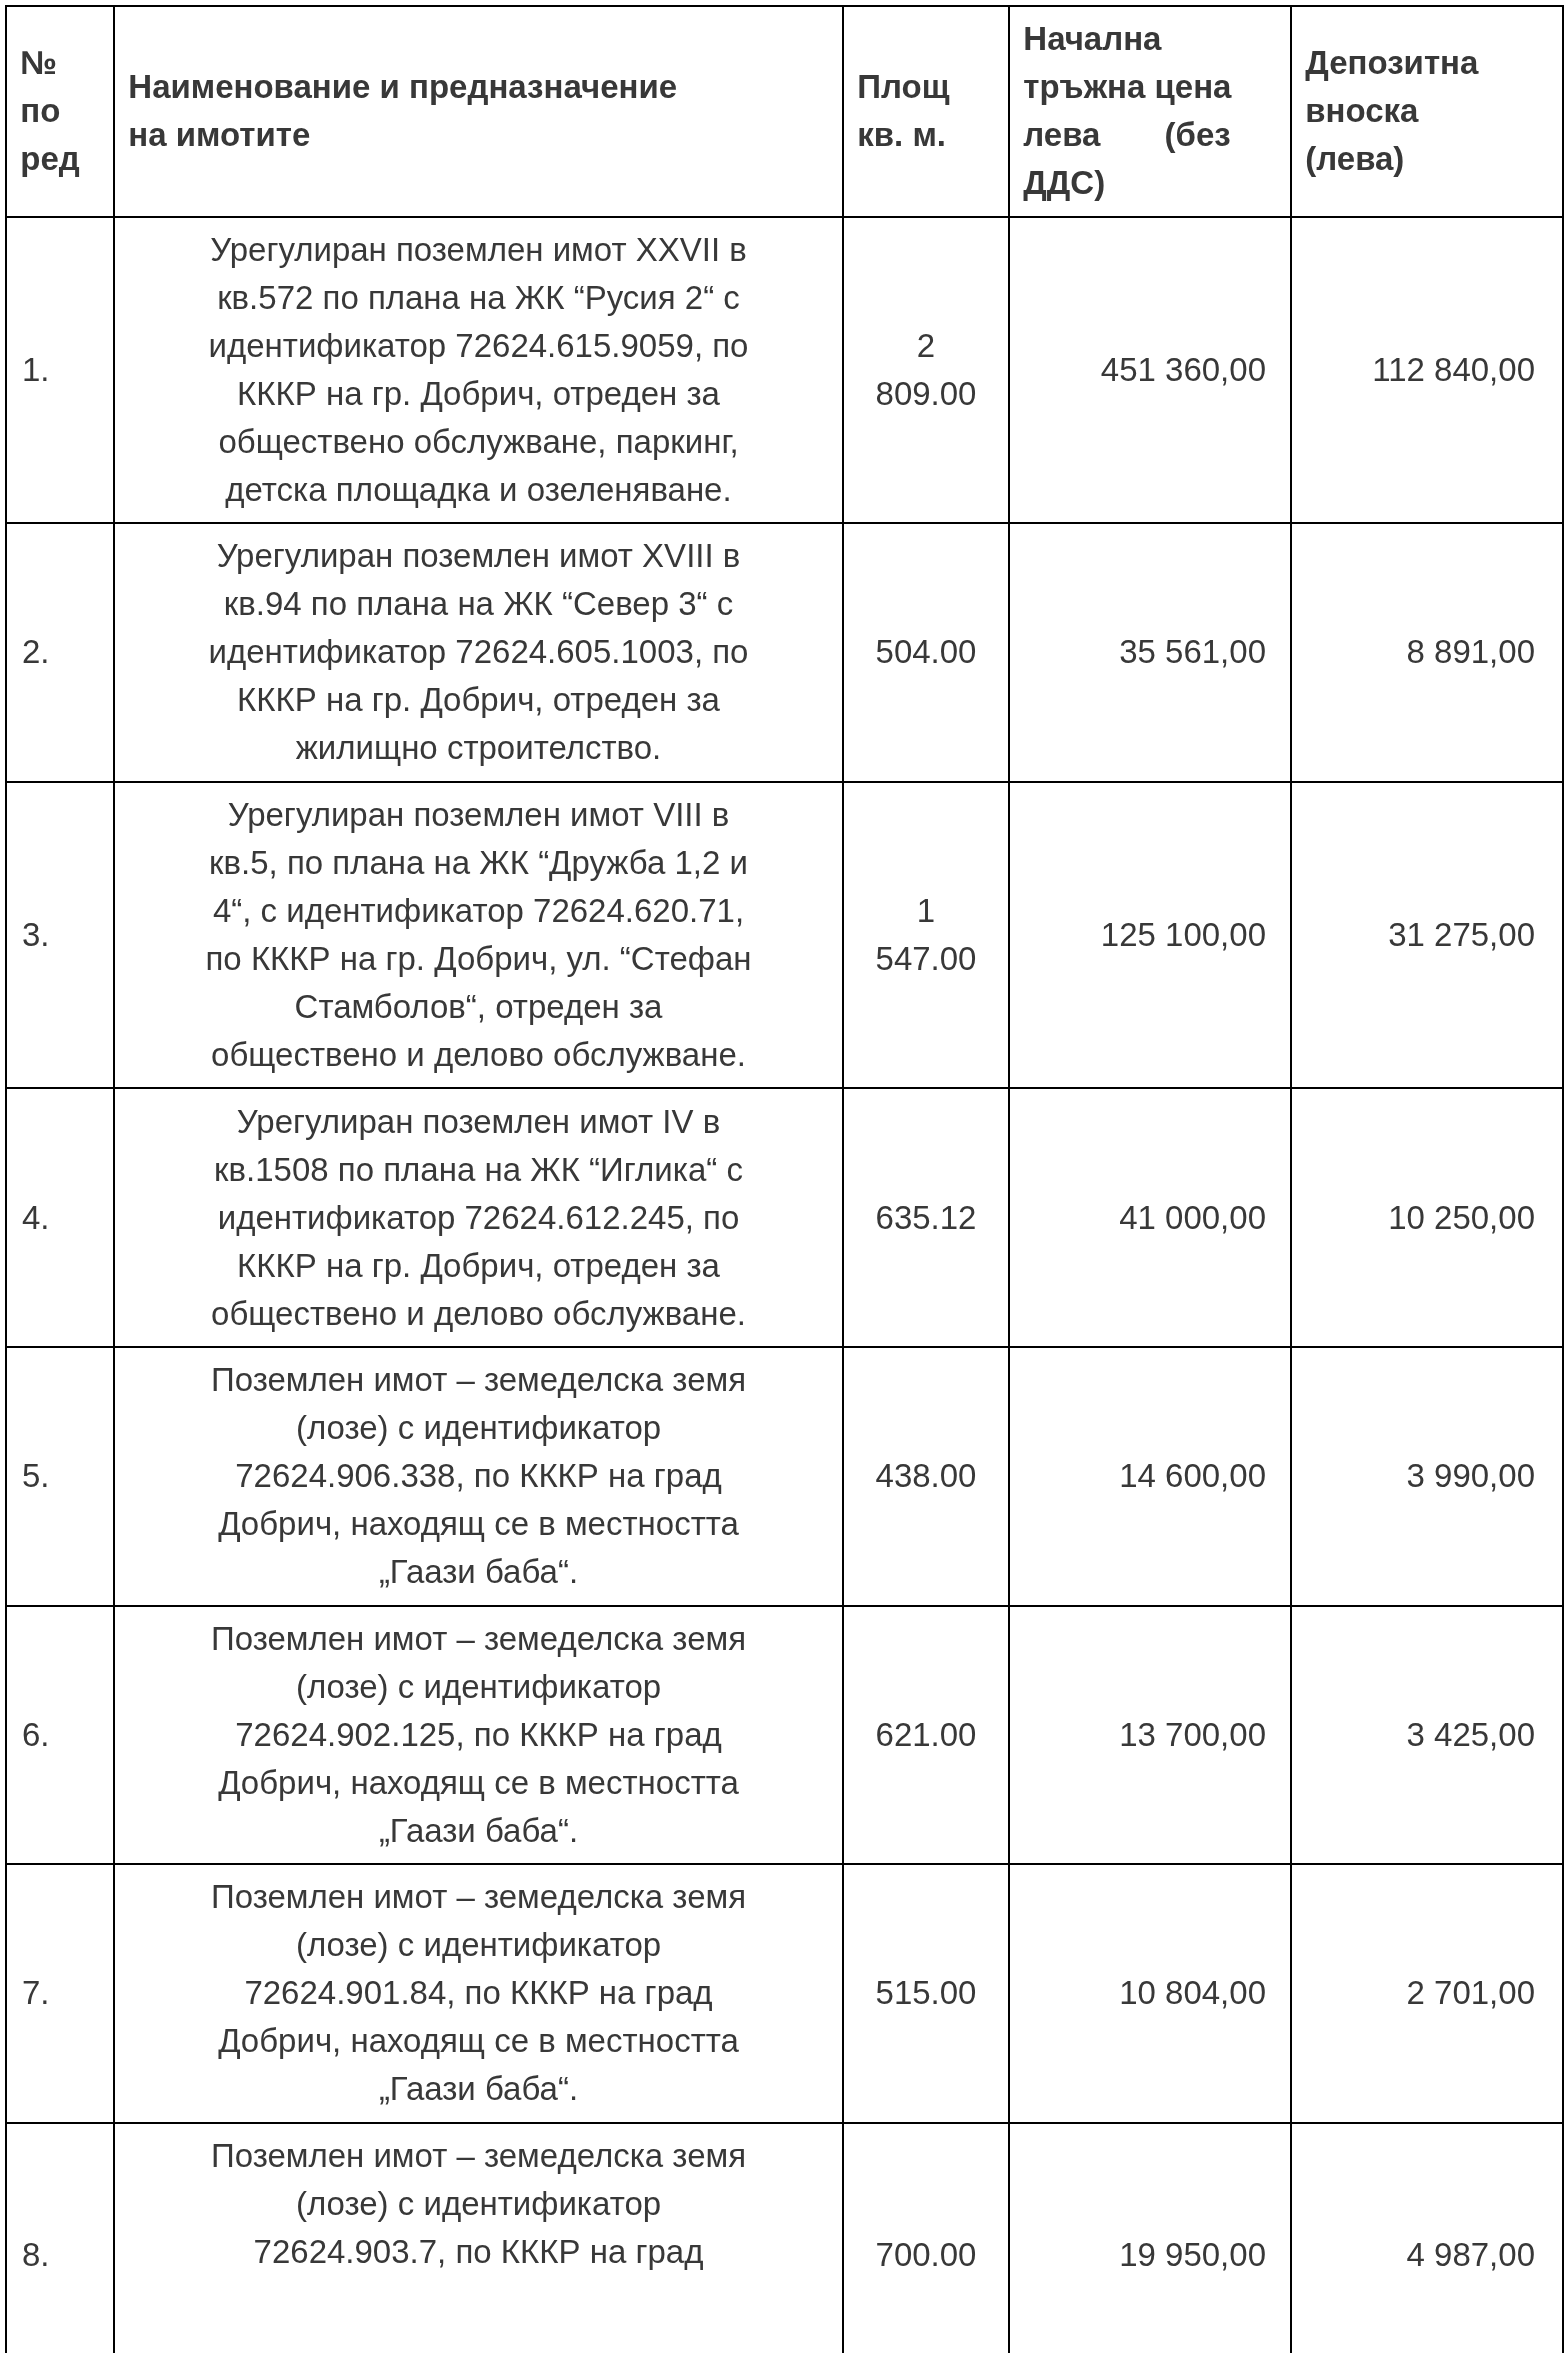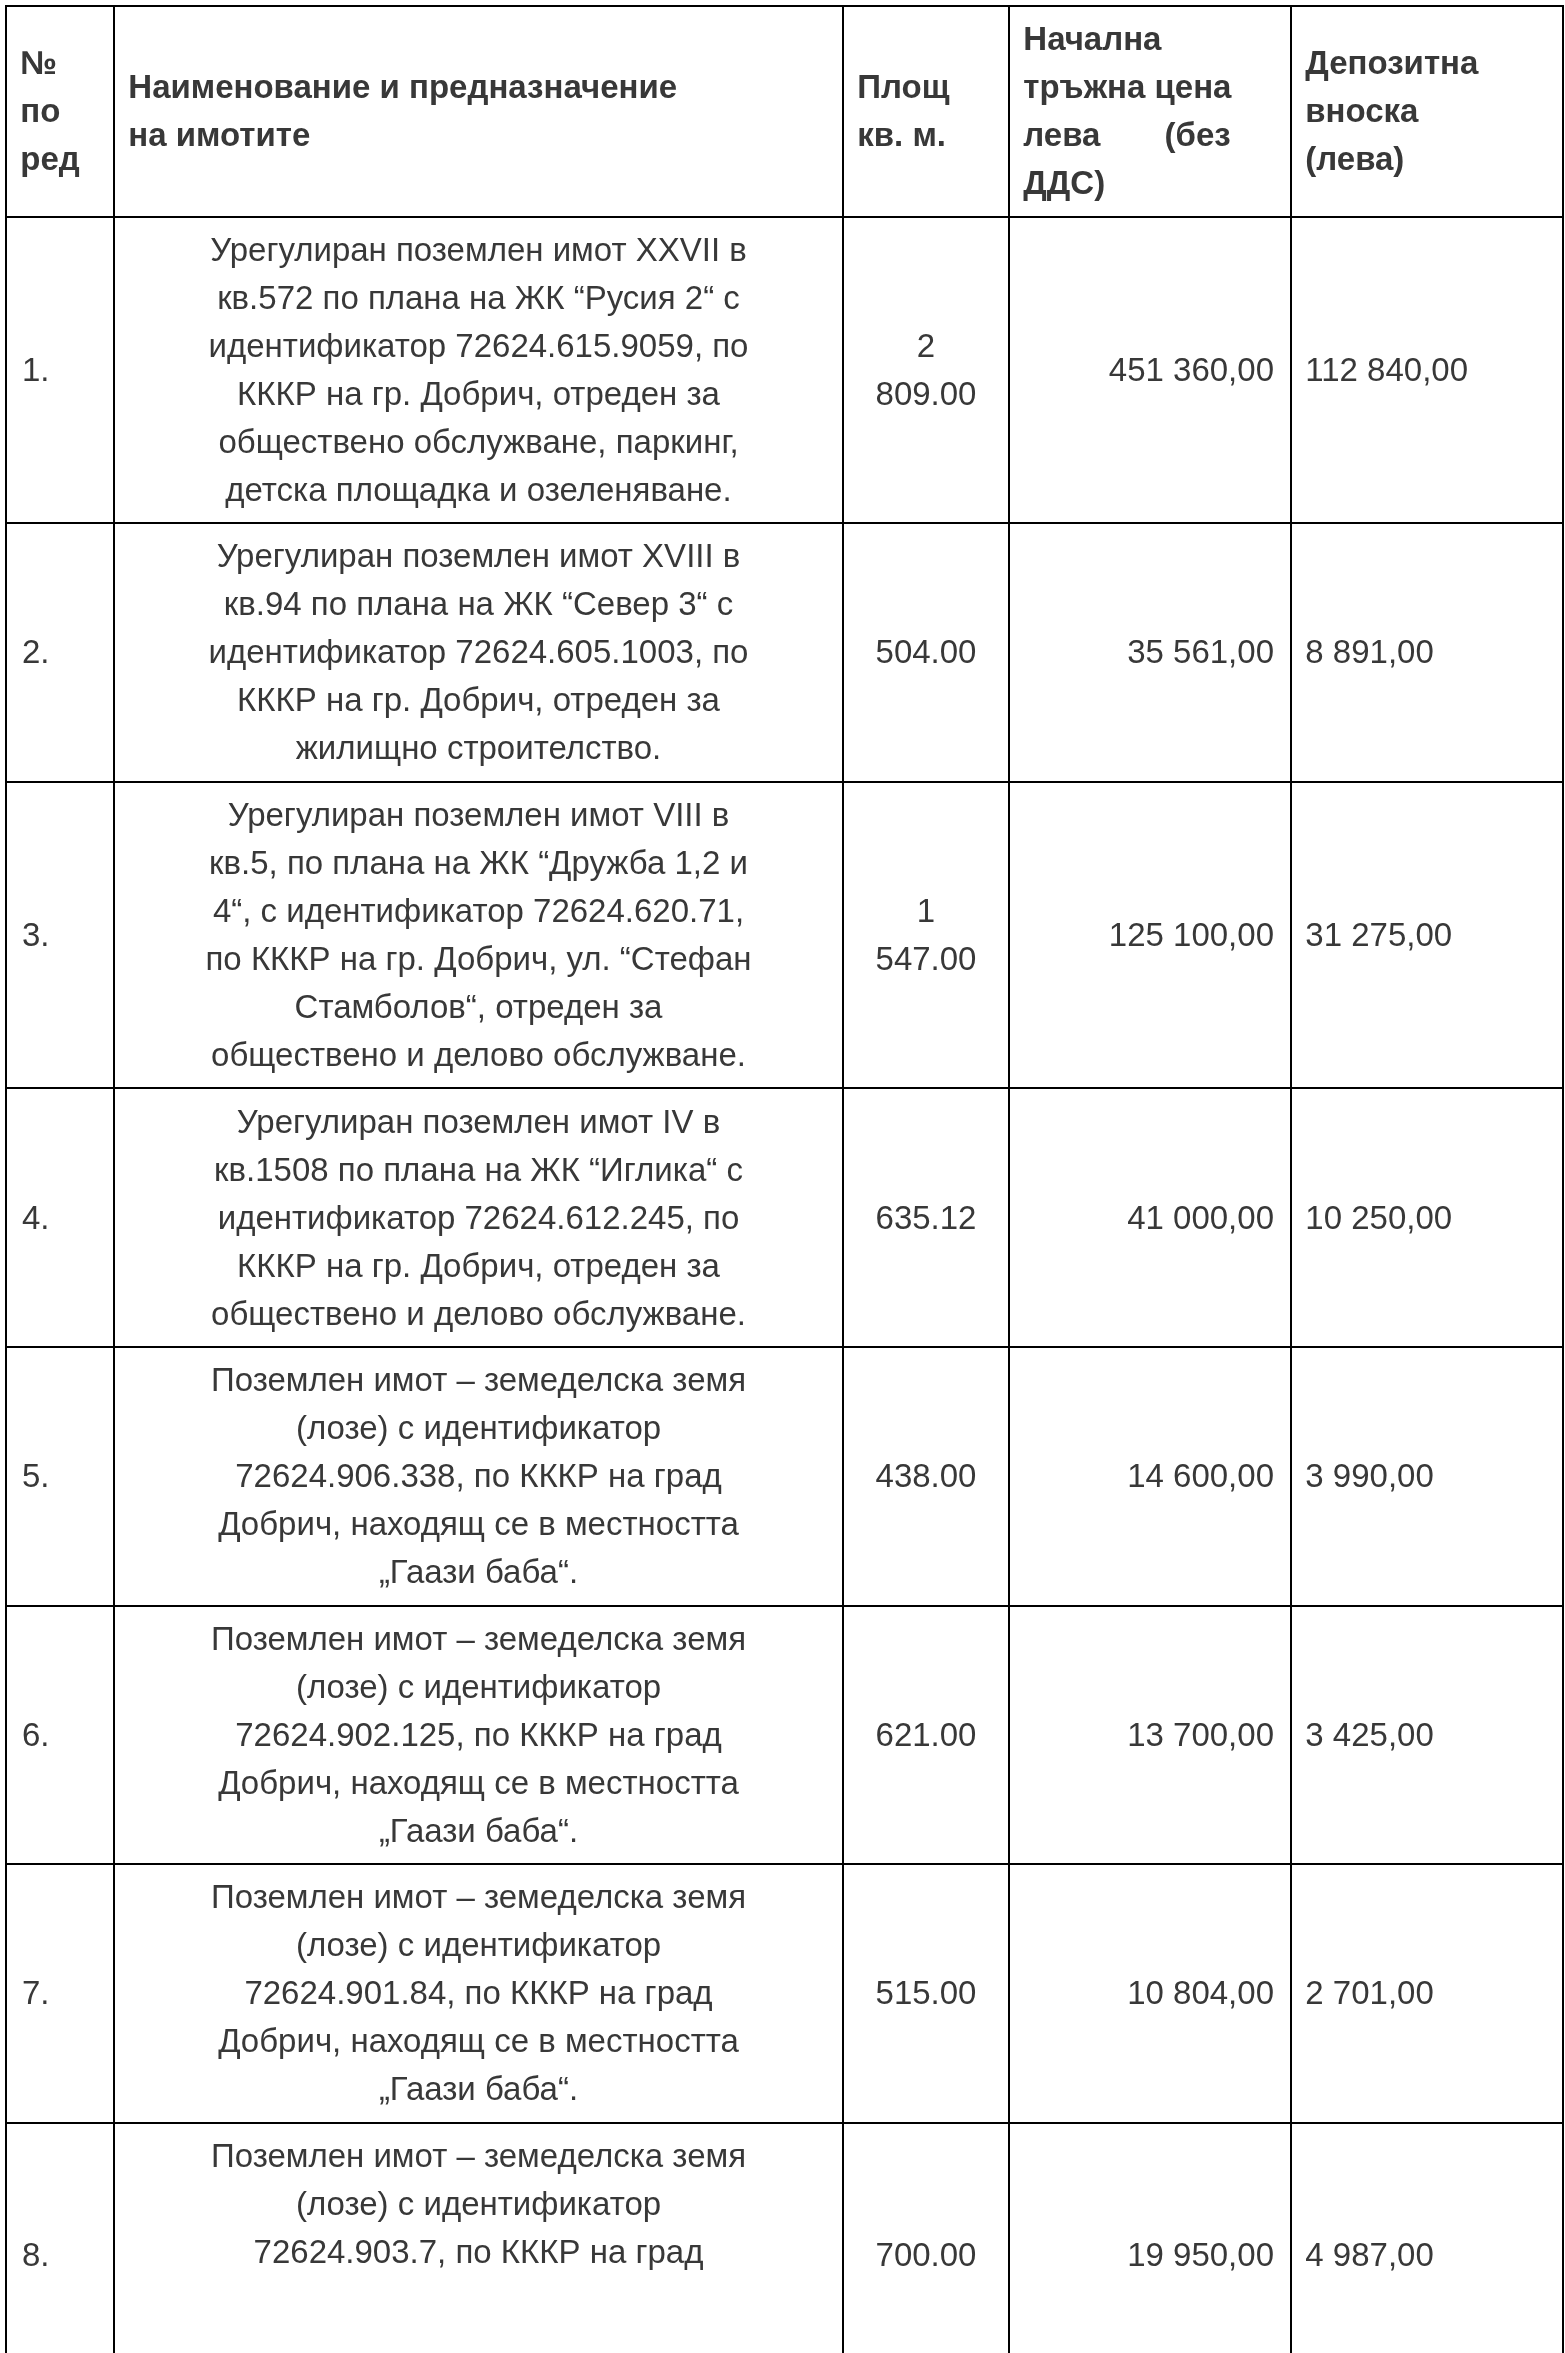--- a/index.html
+++ b/index.html
@@ -32,22 +32,22 @@
     overflow: hidden;
   }
   th {
     font-weight: bold;
     text-align: left;
     vertical-align: middle;
   }
   td.c-num  { text-align: left; padding-left: 15px; }
   td.c-name { text-align: center; vertical-align: top; }
   td.c-area { text-align: center; }
-  td.c-price { text-align: right; padding-right: 16px; }
-  td.c-dep   { text-align: left; padding-right: 35px; }
+  td.c-price { text-align: right; padding-right: 24px; }
+  td.c-dep   { text-align: right; padding-right: 27px; }
   tr.cut td { height: 265px; }
 </style>
 </head>
 <body>
 
 <table class="props">
   <colgroup>
     <col style="width:108px">
     <col style="width:729px">
     <col style="width:166px">

